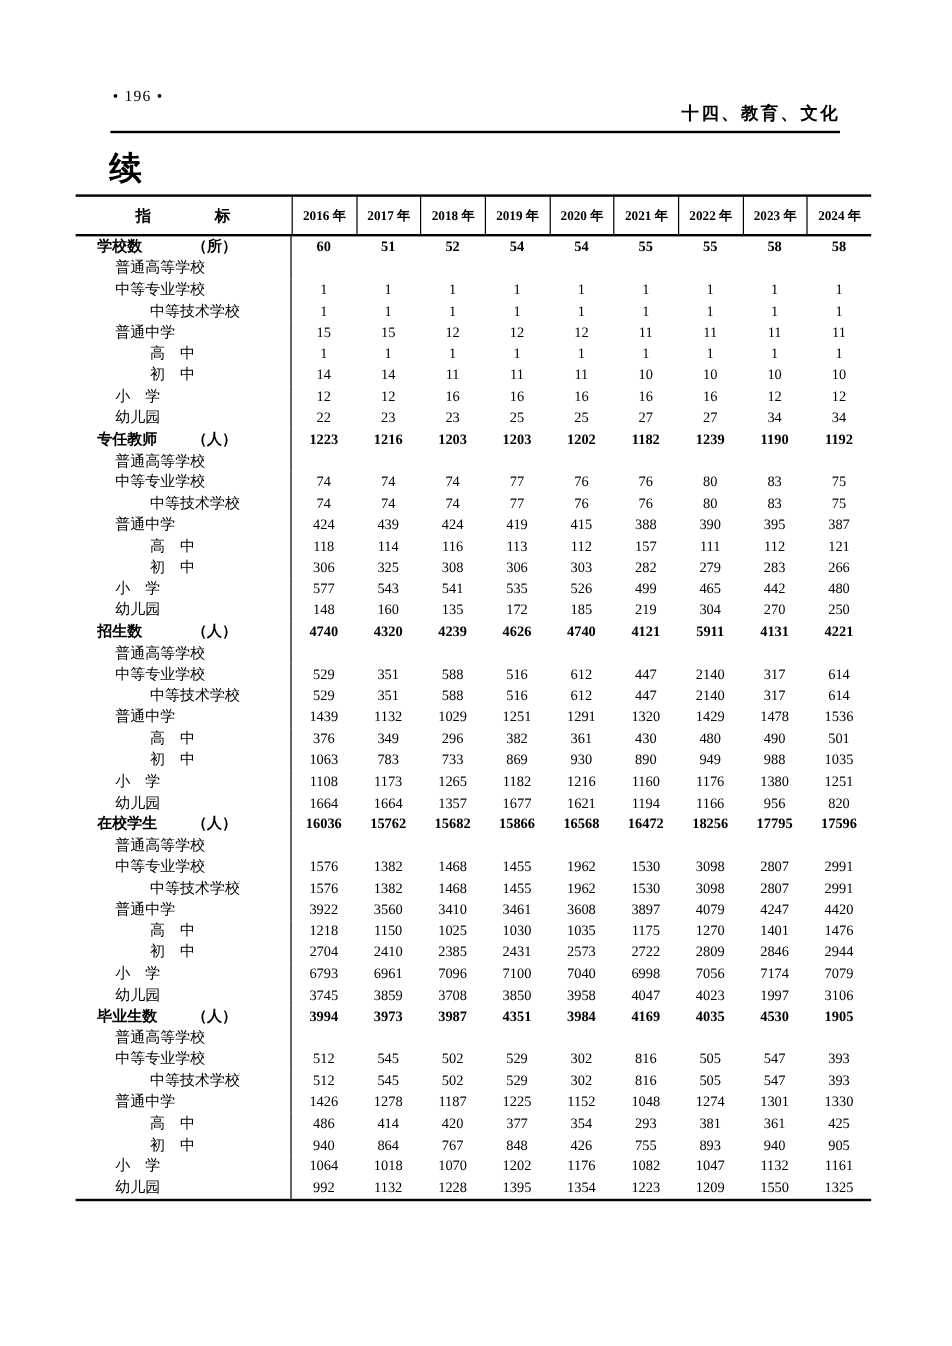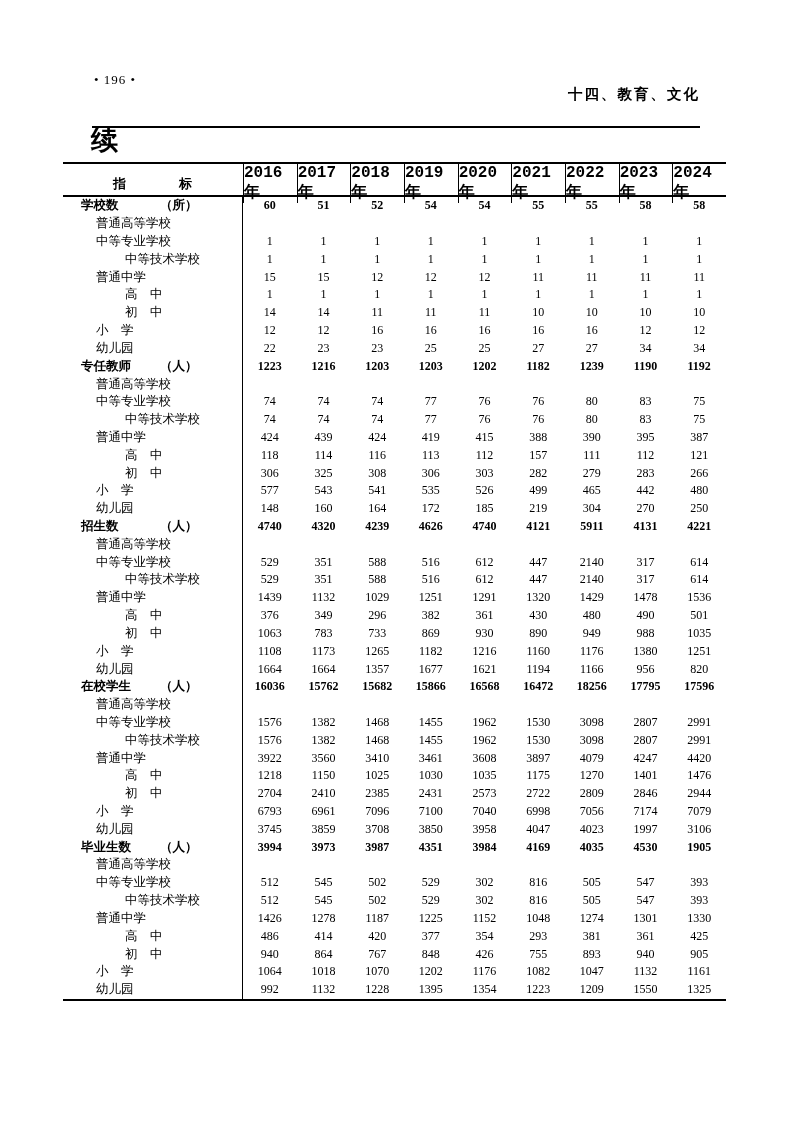--- a/index.html
+++ b/index.html
@@ -10,21 +10,21 @@
     font-family: "Liberation Serif", "DejaVu Serif", serif;
     color: #000;
     overflow: hidden;
   }
   
   .page-header {
     position: absolute;
     left: 92px; top: 70px;
     width: 608px;
     border-bottom: 2px solid #000;
-    padding-bottom: 22px;
+    padding-bottom: 5px;
   }
   .page-num {
     position: absolute;
     left: 2px; top: 2px;
     font-size: 13px;
     letter-spacing: 1px;
   }
   .chapter {
     display: block;
     text-align: right;
@@ -58,22 +58,21 @@
     height: 33px;
     border-bottom: 2px solid #000;
     font-weight: bold;
   }
   .thead .ycell {
     height: 100%;
     display: flex;
     align-items: center;
     justify-content: center;
     border-left: 1.5px solid #000;
-    font-size: 16px;
-    font-family: Liberation Mono, monospace;
+    font-size: 11px;
   }
   .head-label {
     height: 100%;
     display: flex;
     align-items: center;
     padding-left: 50px;
     gap: 53px;
     font-size: 13px;
   }
   .tbody .trow { height: 17.82px; }
@@ -331,21 +330,21 @@
         <div class="vcell">526</div>
         <div class="vcell">499</div>
         <div class="vcell">465</div>
         <div class="vcell">442</div>
         <div class="vcell">480</div>
       </div>
       <div class="grid-row trow">
         <div class="label-cell ind-1">幼儿园</div>
         <div class="vcell">148</div>
         <div class="vcell">160</div>
-        <div class="vcell">164</div>
+        <div class="vcell">135</div>
         <div class="vcell">172</div>
         <div class="vcell">185</div>
         <div class="vcell">219</div>
         <div class="vcell">304</div>
         <div class="vcell">270</div>
         <div class="vcell">250</div>
       </div>
       <div class="grid-row trow section-row">
         <div class="label-cell ind-section">
           <div class="stitle">招生数</div>

